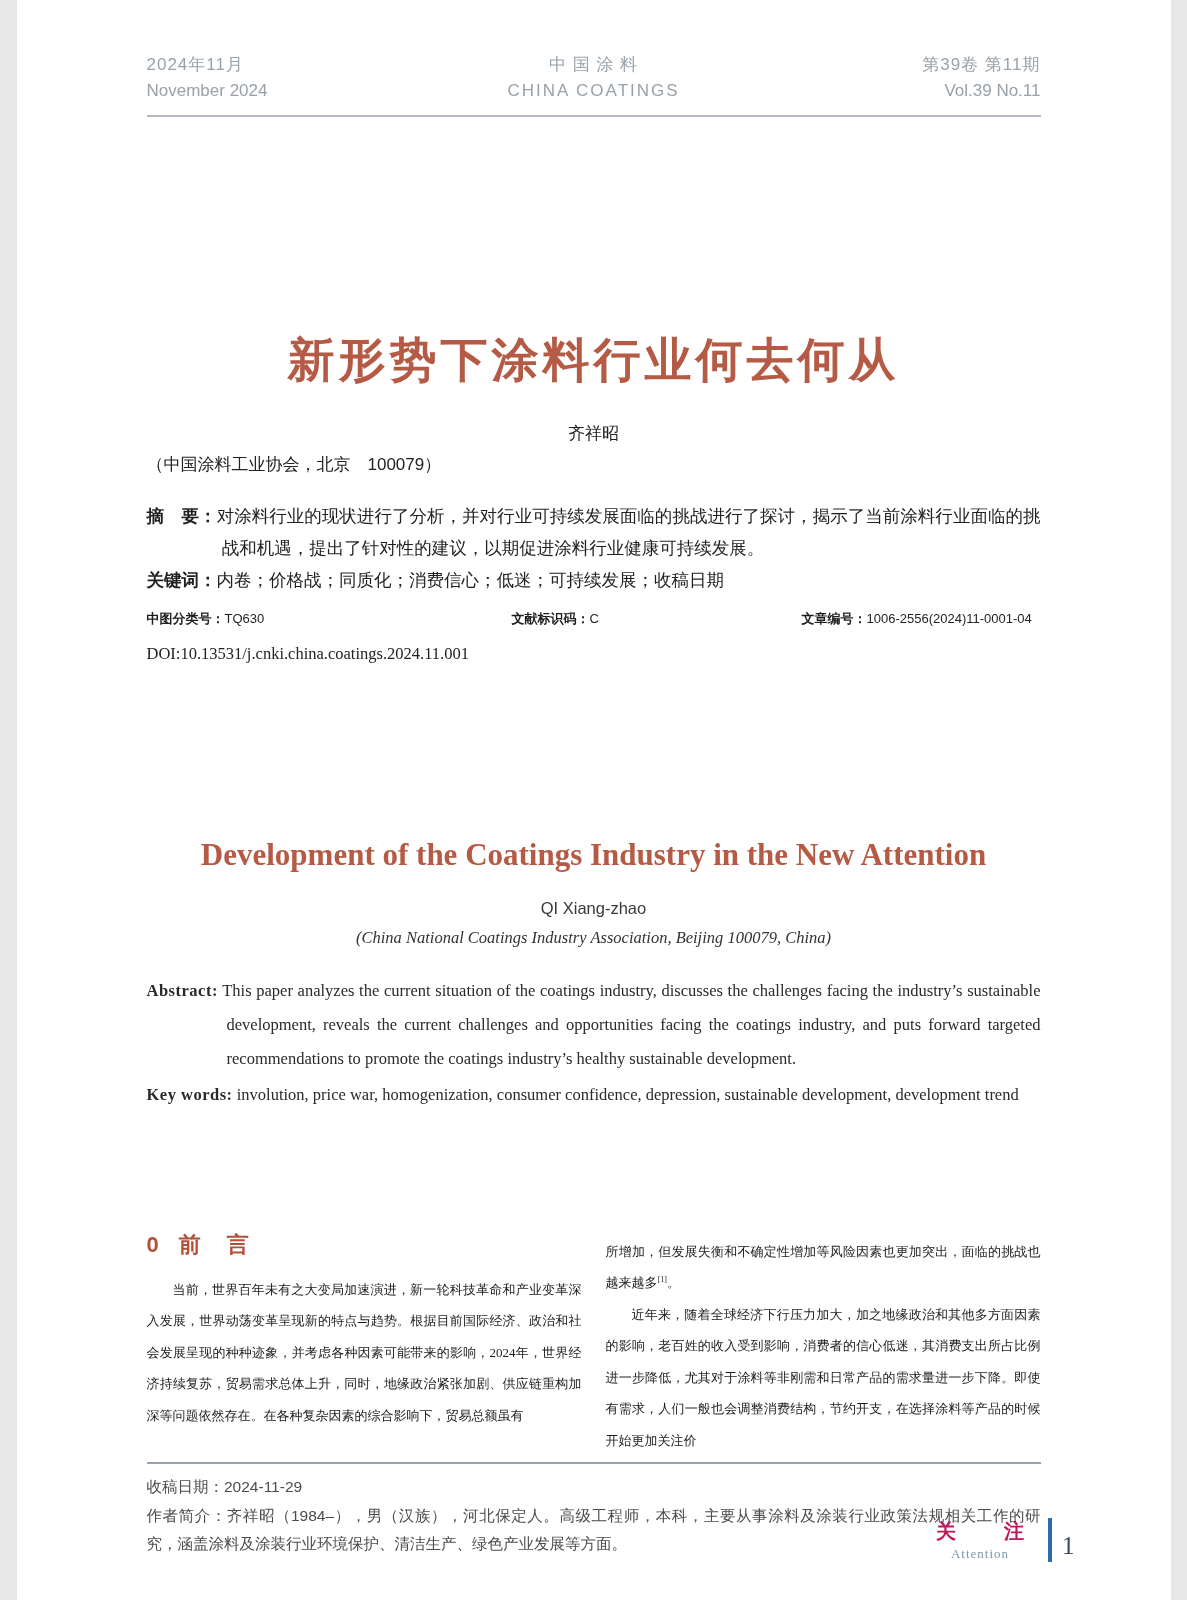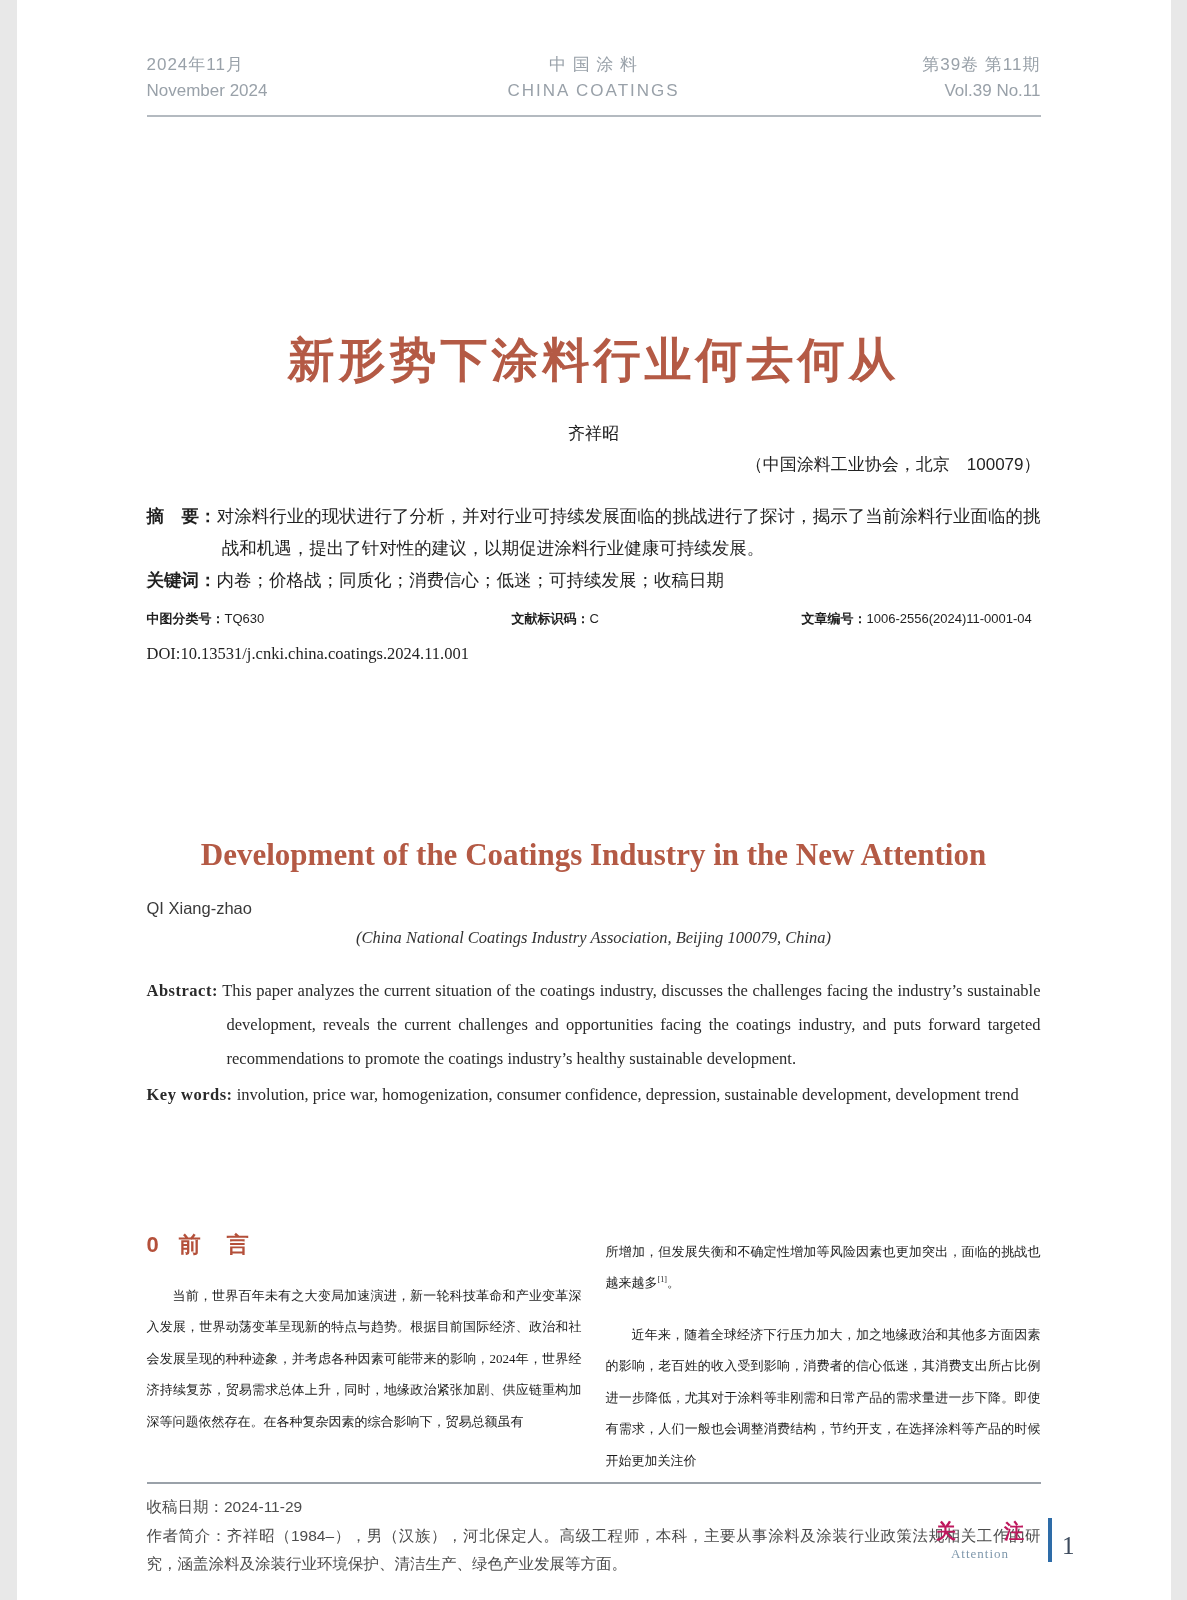--- a/index.html
+++ b/index.html
@@ -30,21 +30,21 @@
 
   
   .cn-title {
     margin-top: 212px;
     text-align: center;
     font-size: 47px; font-weight: 700;
     letter-spacing: 4px;
     color: #b45a45;
   }
   .cn-author { margin-top: 30px; text-align: center; font-size: 17px; color: #222; }
-  .cn-affil  { margin-top: 8px;  text-align: right; font-size: 17px; color: #222; }
+  .cn-affil  { margin-top: 8px;  text-align: left; font-size: 17px; color: #222; }
 
   
   .cn-abs-block { margin-top: 24px; font-size: 17.5px; line-height: 1.85; }
   .cn-abs, .cn-kw { padding-left: 4.3em; text-indent: -4.3em; text-align: justify; }
   .lbl { font-weight: 700; }
   .cn-meta {
     margin-top: 10px;
     display: flex; font-size: 13px;
   }
   .cn-meta .m1 { width: 365px; }
@@ -57,21 +57,21 @@
   }
 
   
   .en-title {
     margin-top: 168px;
     text-align: center;
     font-family: "Liberation Serif", "DejaVu Serif", serif;
     font-size: 31px; font-weight: 700;
     color: #b45a45;
   }
-  .en-author { margin-top: 26px; text-align: left; font-size: 16.5px; color: #3a3a3a; }
+  .en-author { margin-top: 26px; text-align: center; font-size: 16.5px; color: #3a3a3a; }
   .en-affil  {
     margin-top: 10px; text-align: center;
     font-family: "Liberation Serif", "DejaVu Serif", serif;
     font-style: italic; font-size: 16.5px; color: #333;
   }
   .en-abs-block {
     margin-top: 26px;
     font-family: "Liberation Serif", "DejaVu Serif", serif;
     font-size: 16.5px; line-height: 2.05; color: #2a2a2a;
   }
@@ -85,21 +85,21 @@
   .sec-head {
     color: #b4503a; font-size: 22px; font-weight: 700;
     letter-spacing: 2px; margin-bottom: 14px;
   }
   .sec-head .num { margin-right: 18px; }
   .body-text {
     font-family: "Liberation Serif", "DejaVu Serif", serif;
     font-size: 13px; line-height: 31.5px;
     text-align: justify; color: #1c1c1c;
   }
-  .body-text p.ind { text-indent: 2em; margin-top: 20px; }
+  .body-text p.ind { text-indent: 2em; }
   .colR { padding-top: 6px; }
   sup.ref { font-size: 0.62em; vertical-align: super; line-height: 0; }
 
   
   .footnote {
     margin-top: 6px;
     border-top: 2px solid #9aa1a9;
     padding-top: 9px;
     font-size: 15.5px; line-height: 1.85;
     color: #4c4c4c;

